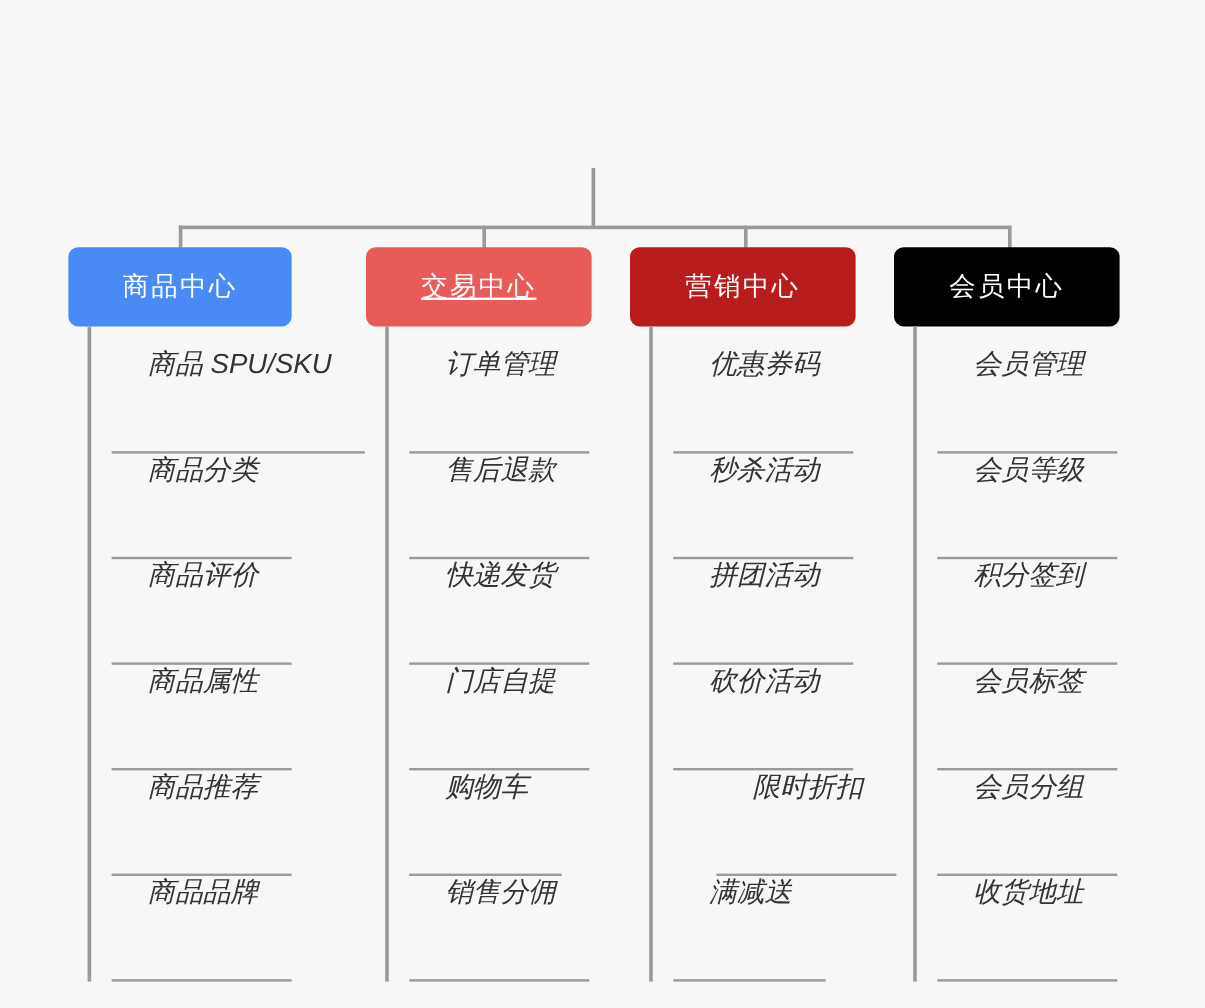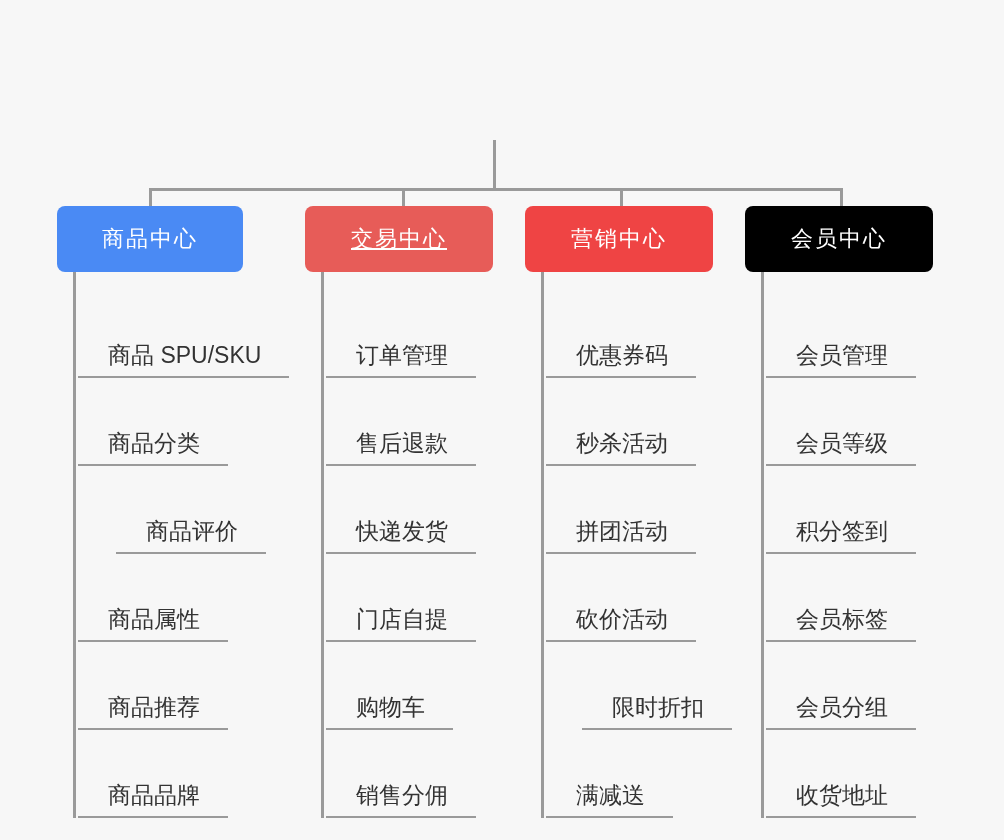--- a/index.html
+++ b/index.html
@@ -97,24 +97,24 @@
   }
   .leaf-trunk {
     position: absolute;
     left: 0;
     top: 0;
     width: 3px;
     background: #9a9a9a;
   }
   .leaf-item {
     position: absolute;
-    left: 5px;
+    left: 20px;
     display: flex;
-    align-items: flex-end;
     height: 88px;
+    font-style: italic;
   }
   .leaf-label {
     font-size: 23px;
     color: #333333;
     white-space: nowrap;
     padding: 0 28px 8px 30px;
     border-bottom: 2px solid #9a9a9a;
     line-height: 1.15;
   }
 </style>
@@ -133,21 +133,21 @@
         <span>商品中心</span>
       </div>
       <div class="leaf-col" style="left: 73px;">
         <div class="leaf-trunk" style="height: 546px;"></div>
         <div class="leaf-item" style="top: 18px;">
           <span class="leaf-label">商品 SPU/SKU</span>
         </div>
         <div class="leaf-item" style="top: 106px;">
           <span class="leaf-label">商品分类</span>
         </div>
-        <div class="leaf-item" style="top: 194px; margin-left: 38px;">
+        <div class="leaf-item" style="top: 194px;">
           <span class="leaf-label">商品评价</span>
         </div>
         <div class="leaf-item" style="top: 282px;">
           <span class="leaf-label">商品属性</span>
         </div>
         <div class="leaf-item" style="top: 370px;">
           <span class="leaf-label">商品推荐</span>
         </div>
         <div class="leaf-item" style="top: 458px;">
           <span class="leaf-label">商品品牌</span>
@@ -172,21 +172,21 @@
           <span class="leaf-label">门店自提</span>
         </div>
         <div class="leaf-item" style="top: 370px;">
           <span class="leaf-label">购物车</span>
         </div>
         <div class="leaf-item" style="top: 458px;">
           <span class="leaf-label">销售分佣</span>
         </div>
       </div>
       <div class="conn conn-drop" style="left: 620px;"></div>
-      <div class="cat-box" style="left: 525px; width: 188px; background: #ef4444;">
+      <div class="cat-box" style="left: 525px; width: 188px; background: #b91c1c;">
         <span>营销中心</span>
       </div>
       <div class="leaf-col" style="left: 541px;">
         <div class="leaf-trunk" style="height: 546px;"></div>
         <div class="leaf-item" style="top: 18px;">
           <span class="leaf-label">优惠券码</span>
         </div>
         <div class="leaf-item" style="top: 106px;">
           <span class="leaf-label">秒杀活动</span>
         </div>

